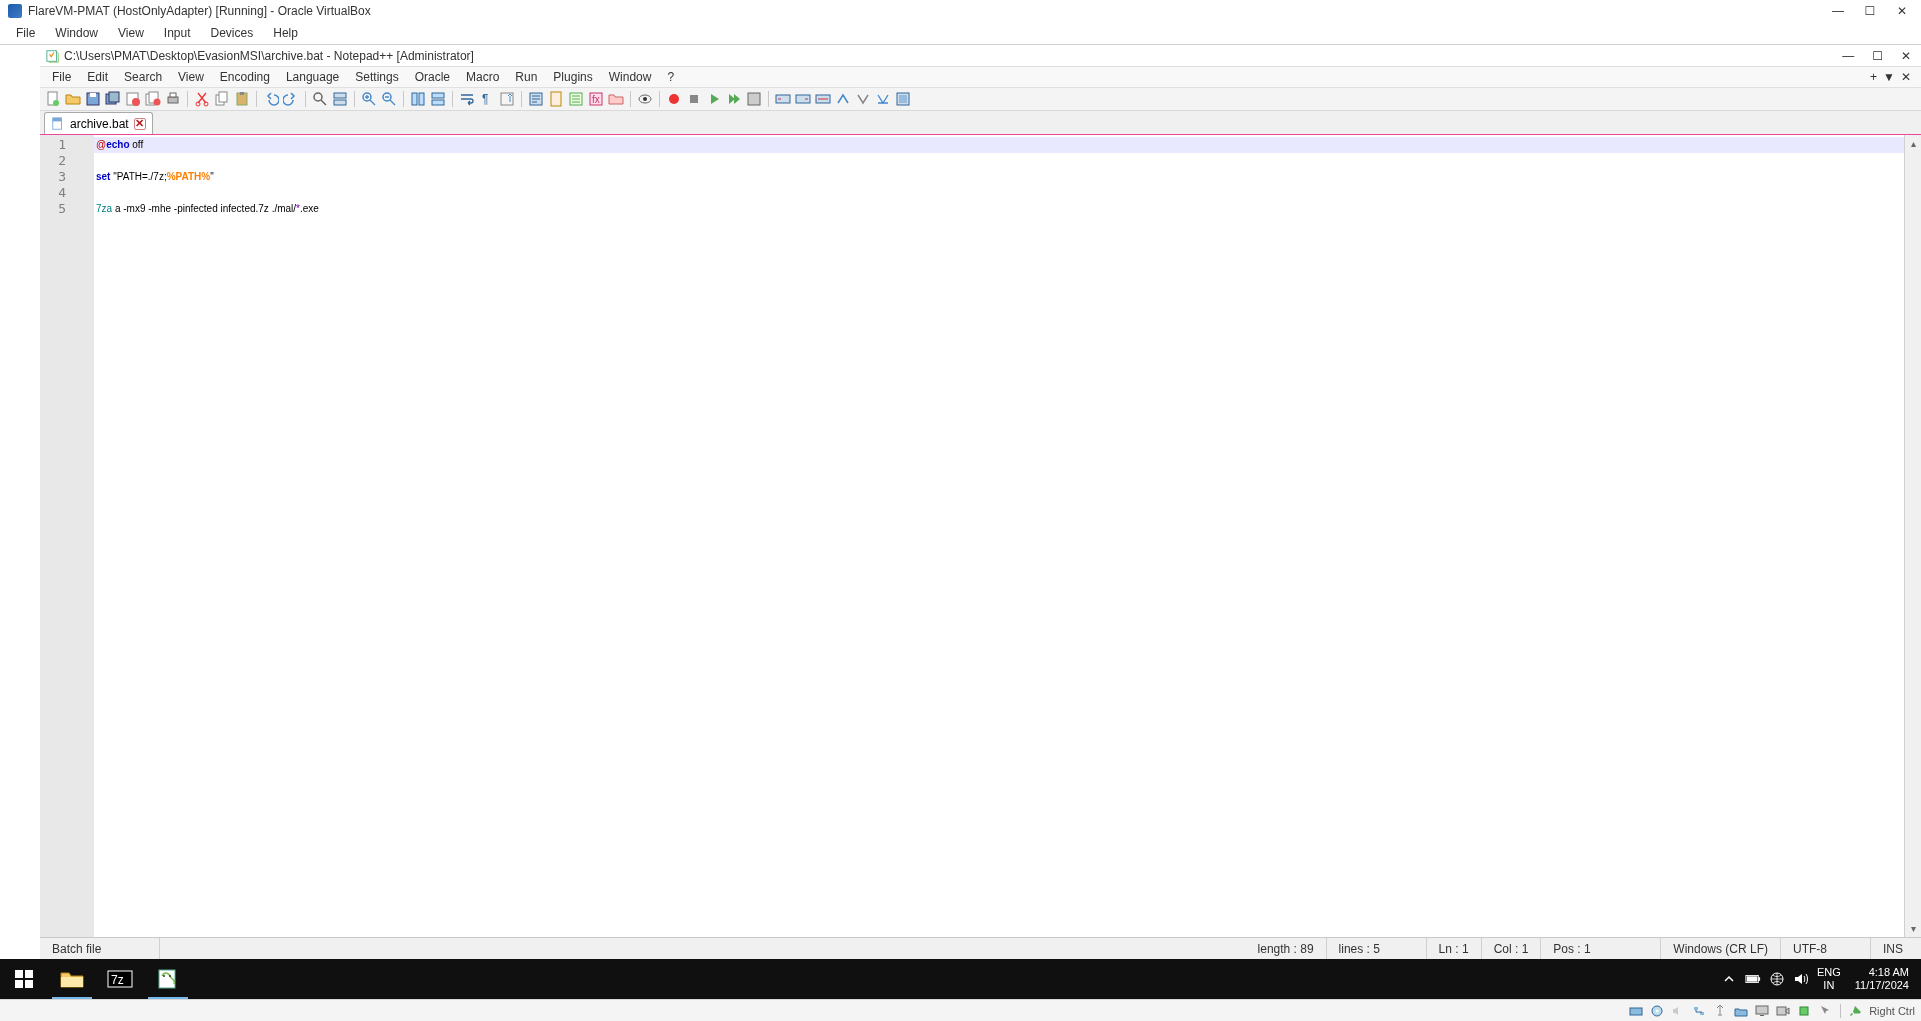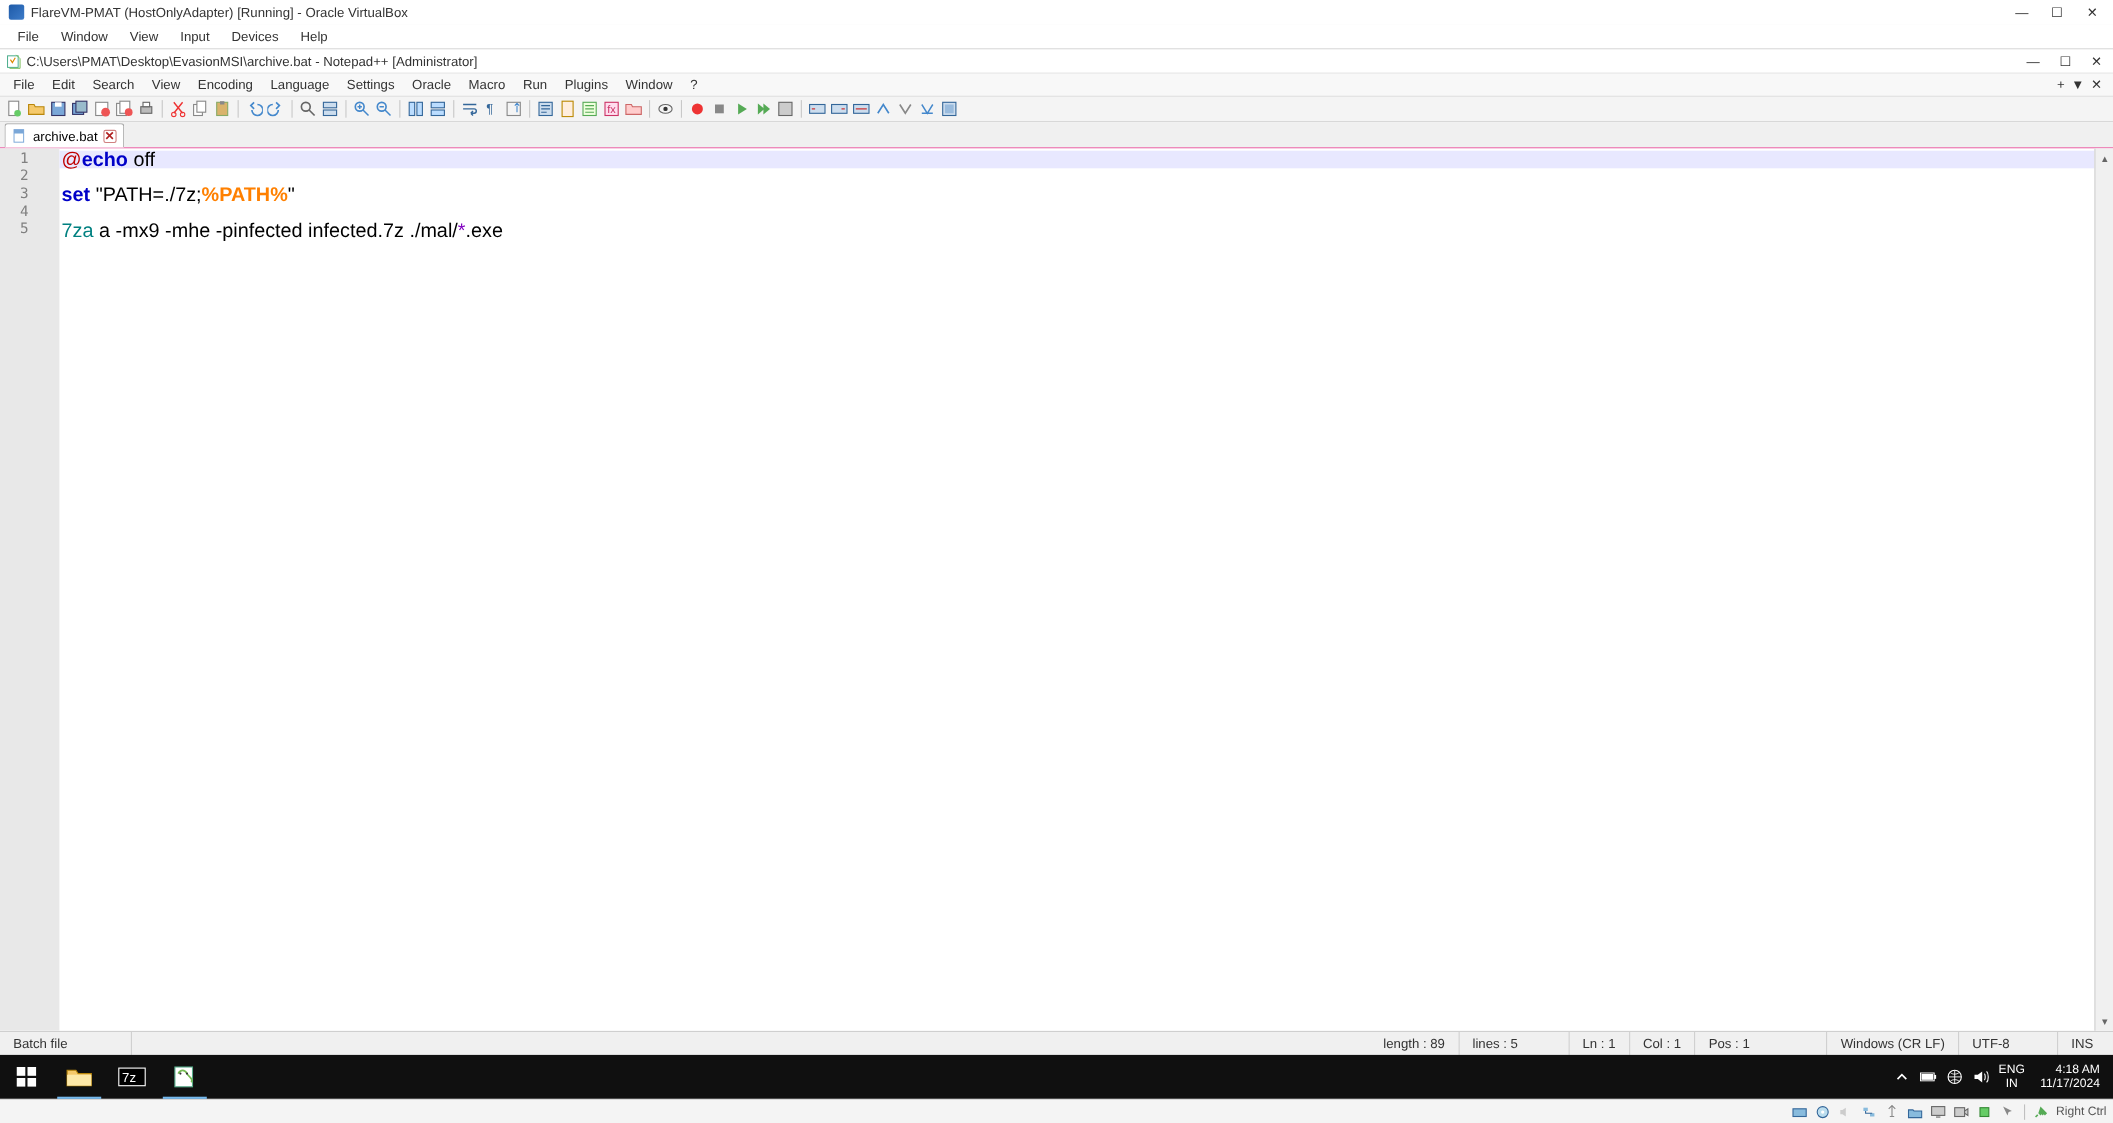--- a/index.html
+++ b/index.html
@@ -9,21 +9,21 @@
 .vbox-titlebar { height: 22px; background: #fff; display: flex; align-items: center; padding: 0 8px; font-size: 12px; color: #333; }
 .vbox-titlebar .vbox-icon { width: 14px; height: 14px; background: linear-gradient(135deg,#1e5aa8,#3d7cc9); margin-right: 6px; border-radius:2px; }
 .vbox-titlebar .title { flex: 1; }
 .vbox-titlebar .win-ctrl { display: flex; gap: 18px; margin-right: 4px; }
 .vbox-titlebar .win-btn { width: 14px; height: 14px; display:flex;align-items:center;justify-content:center;font-size:12px;color:#333;cursor:pointer; }
 
 .vbox-menubar { height: 22px; background: #fff; display: flex; align-items: center; padding: 0 6px; font-size: 12px; color: #333; gap: 0; }
 .vbox-menubar .menu-item { padding: 2px 10px; cursor:pointer; }
 
 
-.npp-area { flex: 1; background: #fff; display:flex; flex-direction:column; border-top:1px solid #d0d0d0; }
+.npp-area { flex: 1; background: #fff; display:flex; flex-direction:column; border-top:1px solid #d0d0d0;padding-left:40px; }
 .npp-titlebar { height: 22px; background: #fff; display:flex; align-items:center; padding: 0 6px; font-size:12px; color:#333; border-bottom:1px solid #e0e0e0; }
 .npp-titlebar .npp-icon { width:14px;height:14px;margin-right:4px;display:flex;align-items:center;justify-content:center;}
 .npp-titlebar .npp-icon svg{width:14px;height:14px;}
 .npp-titlebar .title { flex:1; }
 .npp-titlebar .win-ctrl { display:flex; gap:18px; margin-right:4px; }
 
 .npp-menubar { height:20px; background:#f8f8f8; display:flex; align-items:center; padding:0 4px; font-size:12px; color:#333; }
 .npp-menubar .menu-item { padding:1px 8px; cursor:pointer; }
 .npp-menubar .right-ctrls { margin-left:auto; display:flex; gap:6px; padding-right:6px; font-size:12px; color:#333;}
 .npp-menubar .right-btn { cursor:pointer; }
@@ -34,21 +34,21 @@
 .tb-btn svg { width:16px; height:16px; }
 
 .npp-tabbar { height:24px; background:#f0f0f0; border-bottom:1px solid #ec4899; display:flex; align-items:flex-end; padding:0 4px; }
 .npp-tab { height:22px; background:#fff; border:1px solid #a9a9a9; border-bottom:none; display:flex; align-items:center; padding:0 6px; font-size:12px; gap:5px; border-radius:3px 3px 0 0; cursor:pointer;}
 .npp-tab .tab-icon { width:14px;height:14px;}
 .npp-tab .tab-close { width:12px;height:12px; display:flex;align-items:center;justify-content:center;color:#b02020;font-size:11px;font-weight:bold;border:1px solid #d08080;border-radius:2px;}
 
 .editor-wrap { flex:1; display:flex; background:#fff; position:relative; }
 .gutter { width:54px; background:#e8e8e8; border-right:0; padding-top:2px; }
 .gutter .ln { height:16px; font-family:Consolas,monospace; font-size:13px; color:#808080; text-align:right; padding-right:28px; }
-.code { flex:1; padding-top:2px; font-family:Consolas,monospace; font-size:18px; line-height:16px; position:relative; }
+.code { flex:1; padding-top:2px; font-family:Consolas,monospace; font-size:10px; line-height:16px; position:relative; }
 .code .line { height:16px; white-space:pre; padding-left:2px;}
 .code .line.current { background:#e8e8ff; }
 .scroll-v { width:17px; background:#f0f0f0; border-left:1px solid #d0d0d0; position:relative;}
 .scroll-v .arrow { position:absolute; width:17px; height:17px; display:flex;align-items:center;justify-content:center;font-size:10px;color:#666;cursor:pointer;}
 .scroll-v .arrow.up{top:0;} .scroll-v .arrow.down{bottom:0;}
 
 .tok-at{color:#c00000;}
 .tok-kw{color:#0000c8;font-weight:bold;}
 .tok-cmd{color:#008080;}
 .tok-var{color:#ff8000;font-weight:bold;margin-top:11px;}

